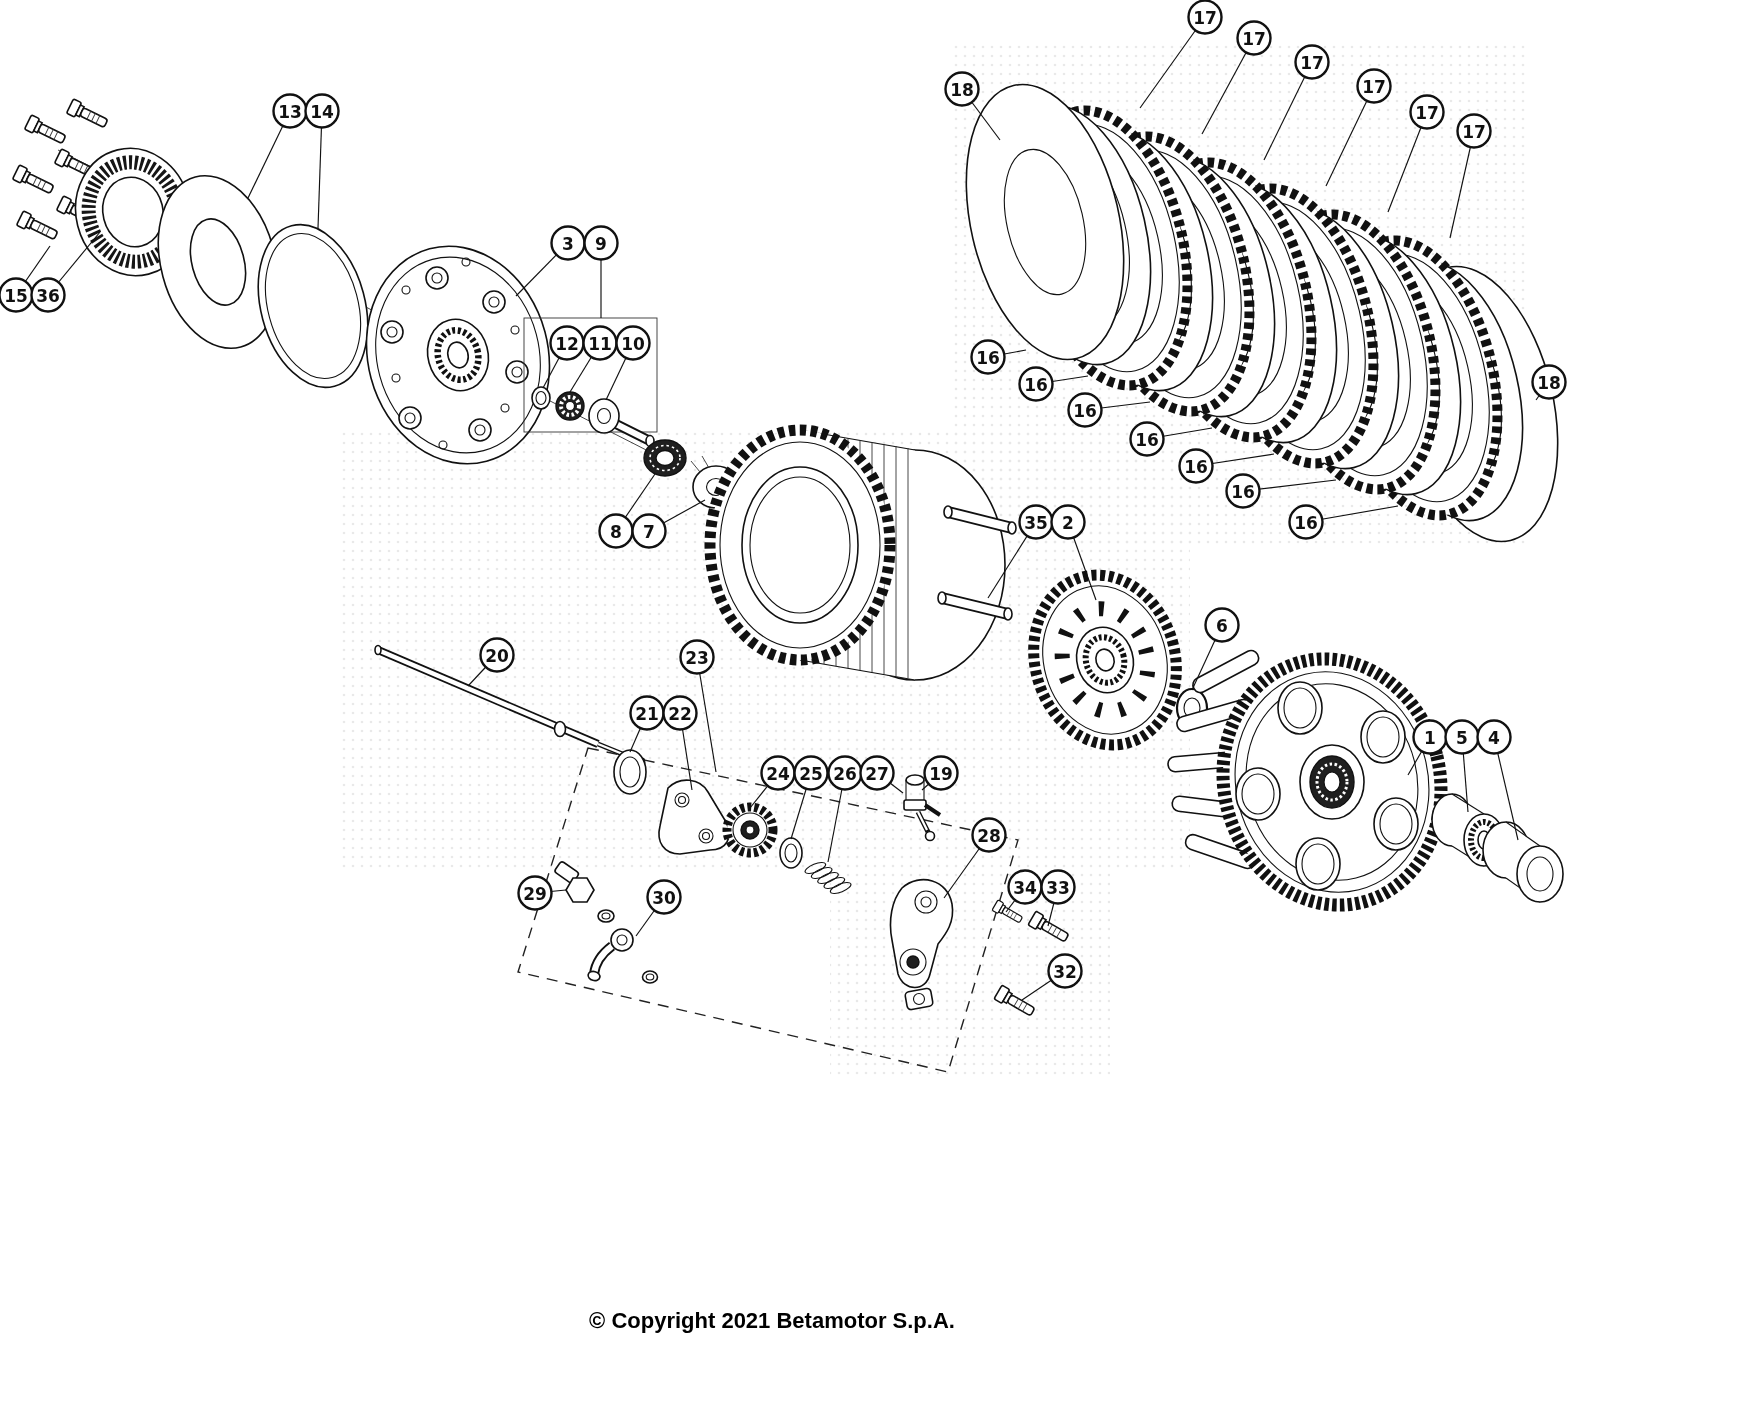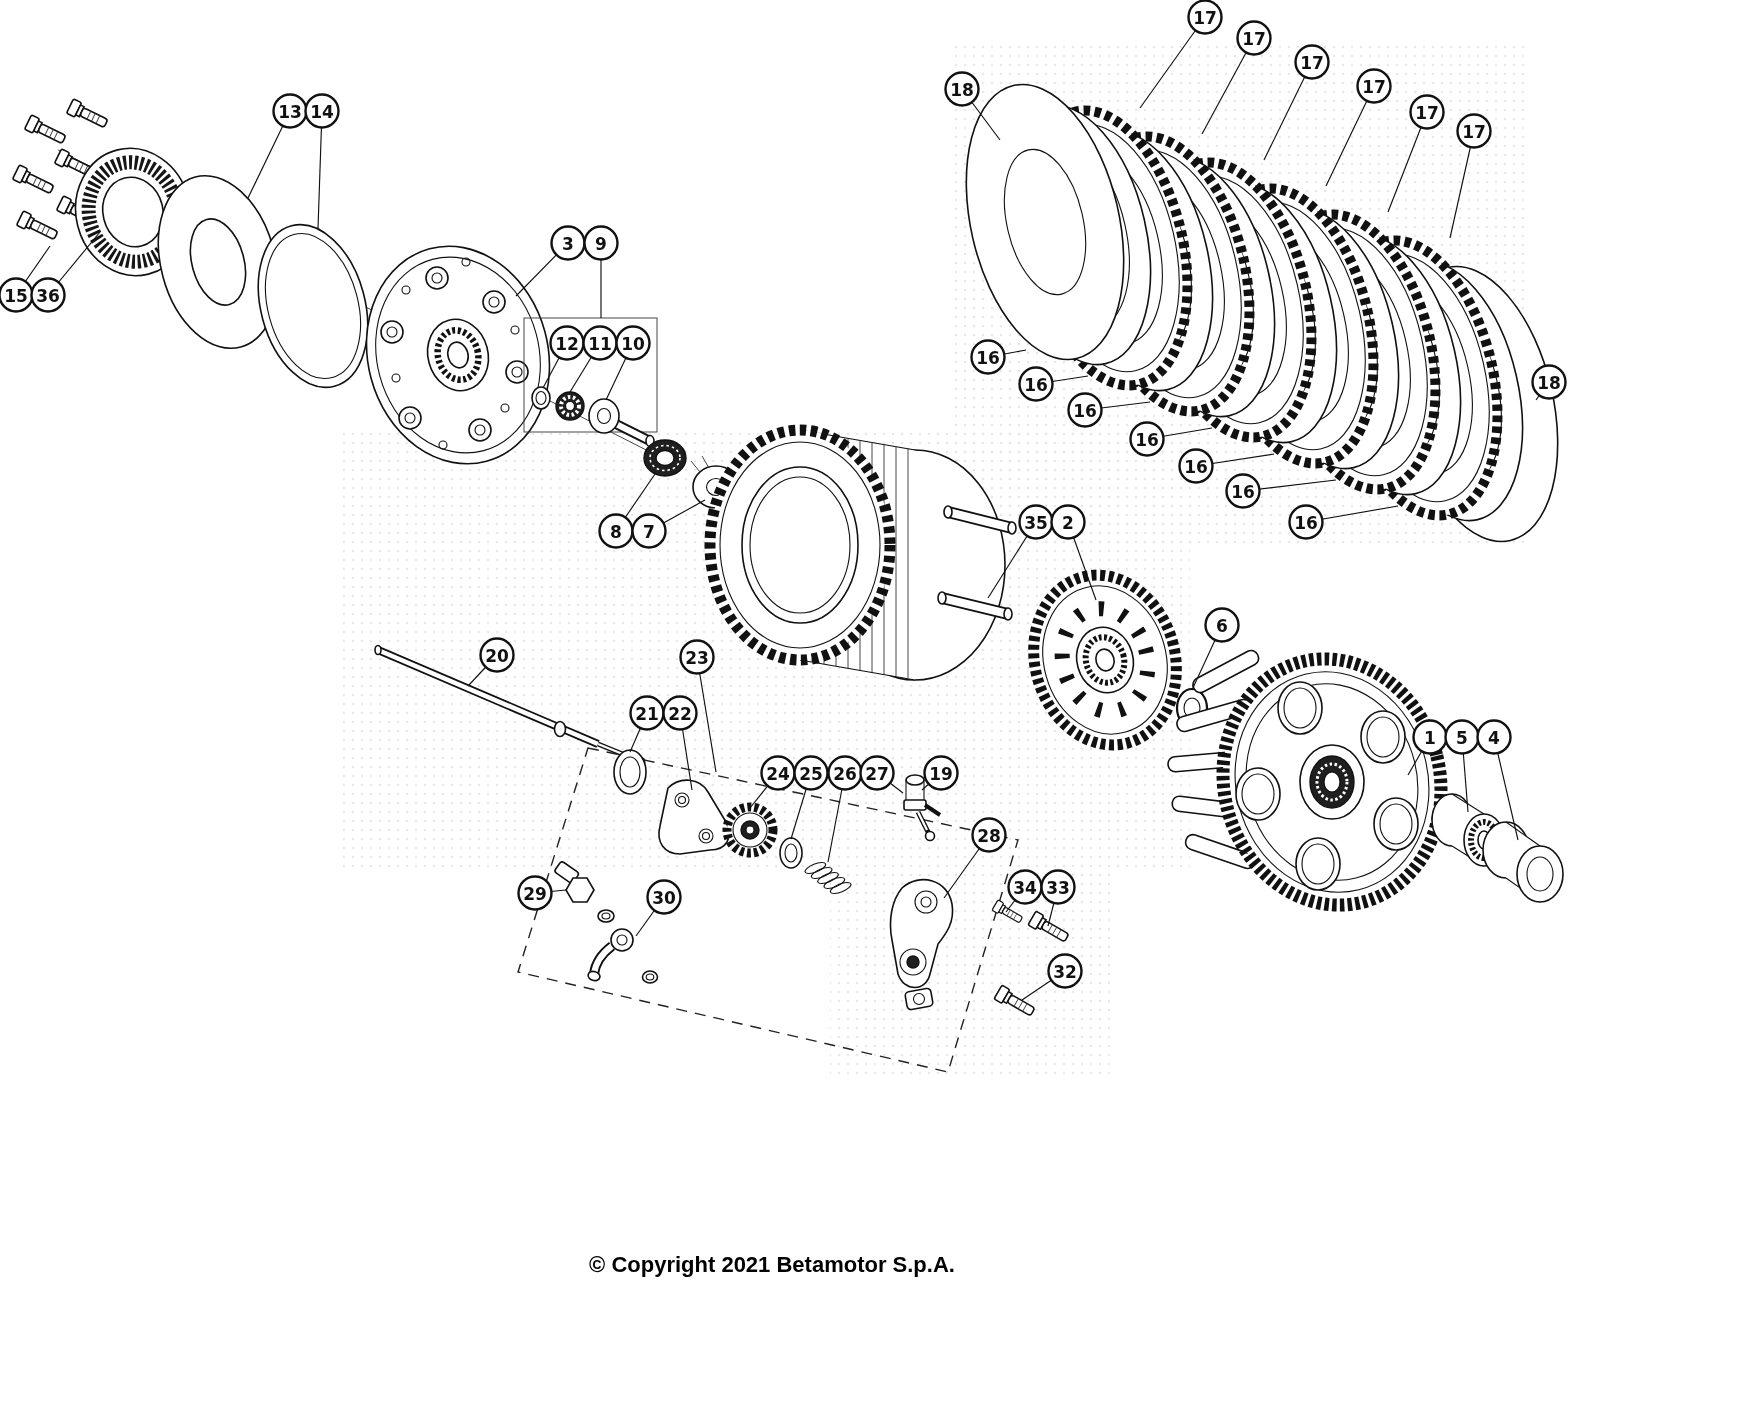--- a/index.html
+++ b/index.html
@@ -8,21 +8,21 @@
   #canvas{position:absolute;left:0;top:0;}
   .part{fill:#ffffff;stroke:#111111;stroke-width:1.6;}
   .partThin{fill:none;stroke:#111111;stroke-width:1.1;}
   .dark{fill:#1f1f1f;stroke:#111111;stroke-width:1.4;}
   .thin{stroke:#333333;stroke-width:0.9;fill:none;}
   .leader{stroke:#111111;stroke-width:1.15;}
   .balloon{fill:#ffffff;stroke:#111111;stroke-width:2.4;}
   .balloon-num{font-family:"DejaVu Sans",sans-serif;font-weight:700;font-size:17px;
                text-anchor:middle;dominant-baseline:central;fill:#111111;}
   .dashedBox{fill:none;stroke:#222222;stroke-width:1.4;stroke-dasharray:11 8;}
-  #copyright{position:absolute;top:1252px;left:772px;transform:translateX(-50%);
+  #copyright{position:absolute;top:1308px;left:772px;transform:translateX(-50%);
              font-size:22px;font-weight:700;color:#000;white-space:nowrap;}
 </style>
 </head>
 <body>
 <div id="page">
 
 <svg id="canvas" width="1757" height="1410" viewBox="0 0 1757 1410">
   <defs>
     <pattern id="dots" width="9" height="9" patternUnits="userSpaceOnUse">
       <circle cx="2" cy="2" r="1.3" fill="#dadada"></circle>

